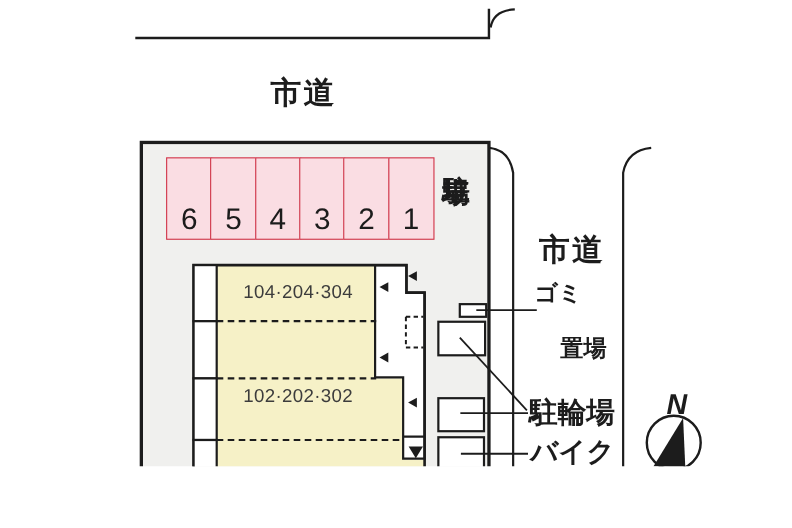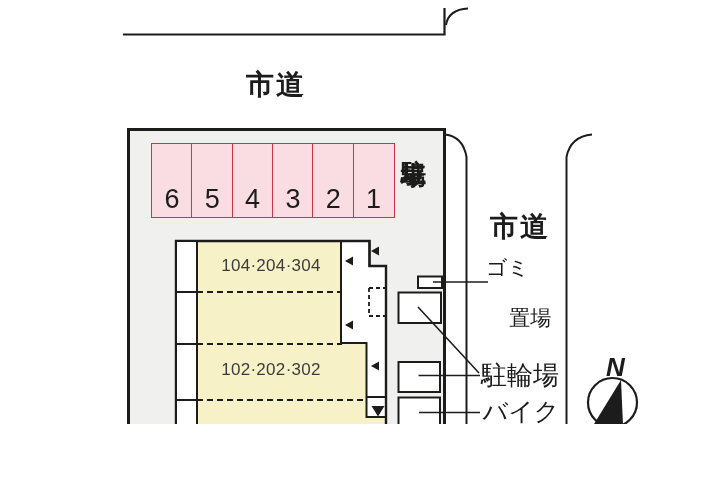--- a/index.html
+++ b/index.html
@@ -29,21 +29,21 @@
     border:1.7px solid var(--stall-border);
     margin-left:-1.7px;
     display:flex;align-items:flex-end;justify-content:center;
   }
   .stall:first-child{margin-left:0;}
   .stall-num{font-size:27px;color:#1c1c1c;line-height:1;padding-bottom:4px;}
   .unit-lbl{
     position:absolute;left:199px;width:144px;text-align:center;
     font-size:17px;letter-spacing:0.3px;color:#3c3c3c;line-height:1.2;
   }
-  .fac-lbl{font-weight:400;text-align:center;line-height:25px;}
+  .fac-lbl{font-weight:700;line-height:25px;}
   .north-lbl{
     font-family:"Liberation Sans", sans-serif;
     font-style:italic;font-weight:bold;font-size:26px;
   }
 </style>
 </head>
 <body>
 
 <div class="canvas">
 
@@ -113,21 +113,21 @@
     <div class="stall">
         <span class="stall-num">2</span>
       </div>
     <div class="stall">
         <span class="stall-num">1</span>
       </div>
   </div>
   <div class="lbl parking-lbl" style="left:401px;top:139px;height:82px;">駐車場</div>
 
   <div class="lbl unit-lbl" style="top:256px;">104·204·304</div>
-  <div class="lbl unit-lbl" style="top:360px;text-align:center;">102·202·302</div>
+  <div class="lbl unit-lbl" style="top:350px;text-align:center;">102·202·302</div>
 
   <div class="lbl fac-lbl" style="left:486px;top:255px;width:42px;font-size:21px;"><span>ゴミ</span><br>
     <span>置場</span></div>
 
   <div class="lbl fac-lbl" style="left:481px;top:363px;font-size:26px;">駐輪場</div>
 
   <div class="lbl fac-lbl" style="left:482px;top:400px;width:78px;font-size:25px;line-height:23px;"><span>バイク</span><br>
     <span>置場</span></div>
 
   <div class="lbl north-lbl" style="left:606px;top:352px;">N</div>

